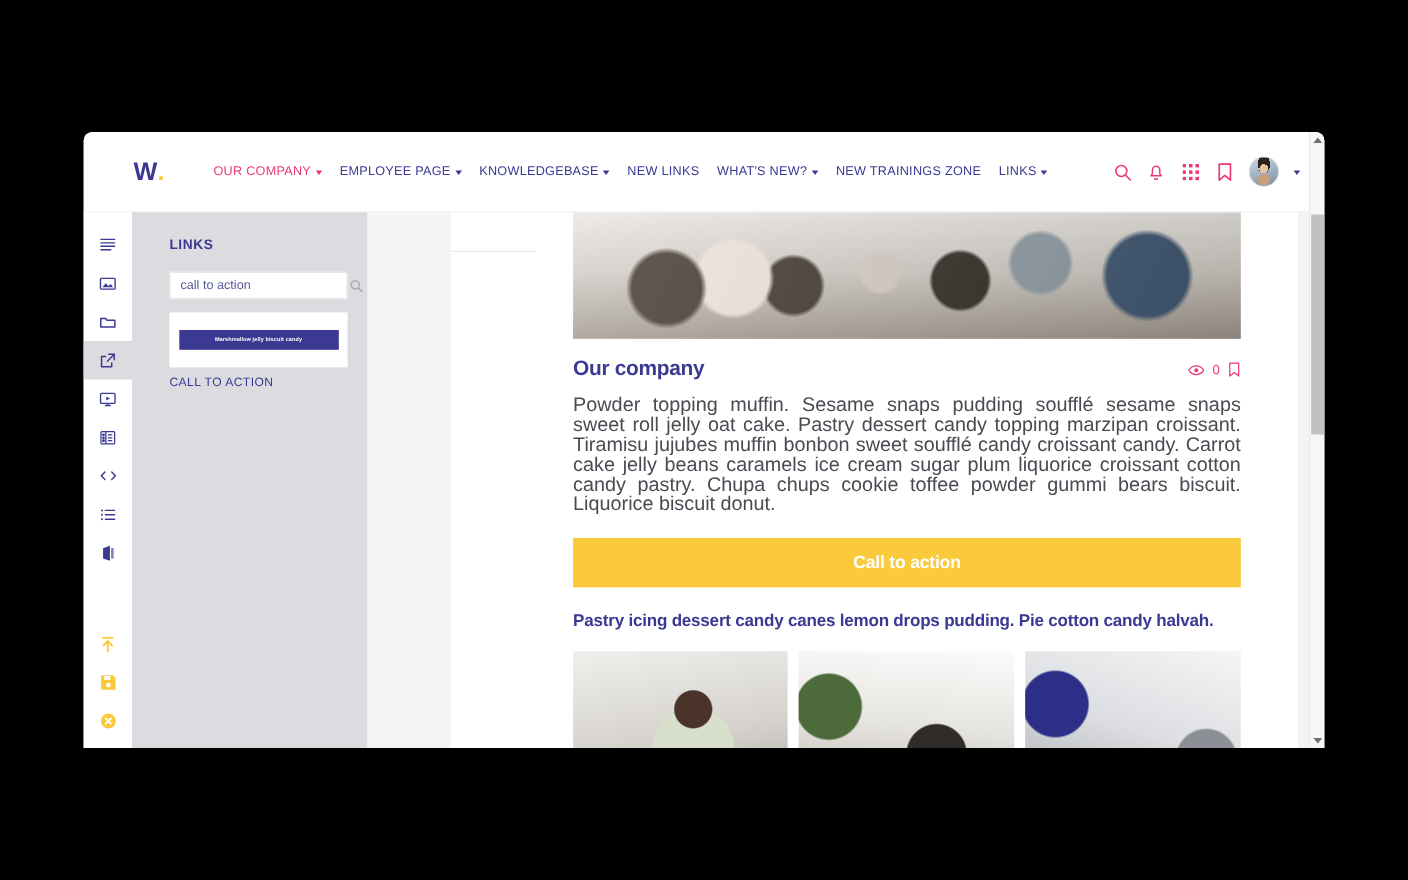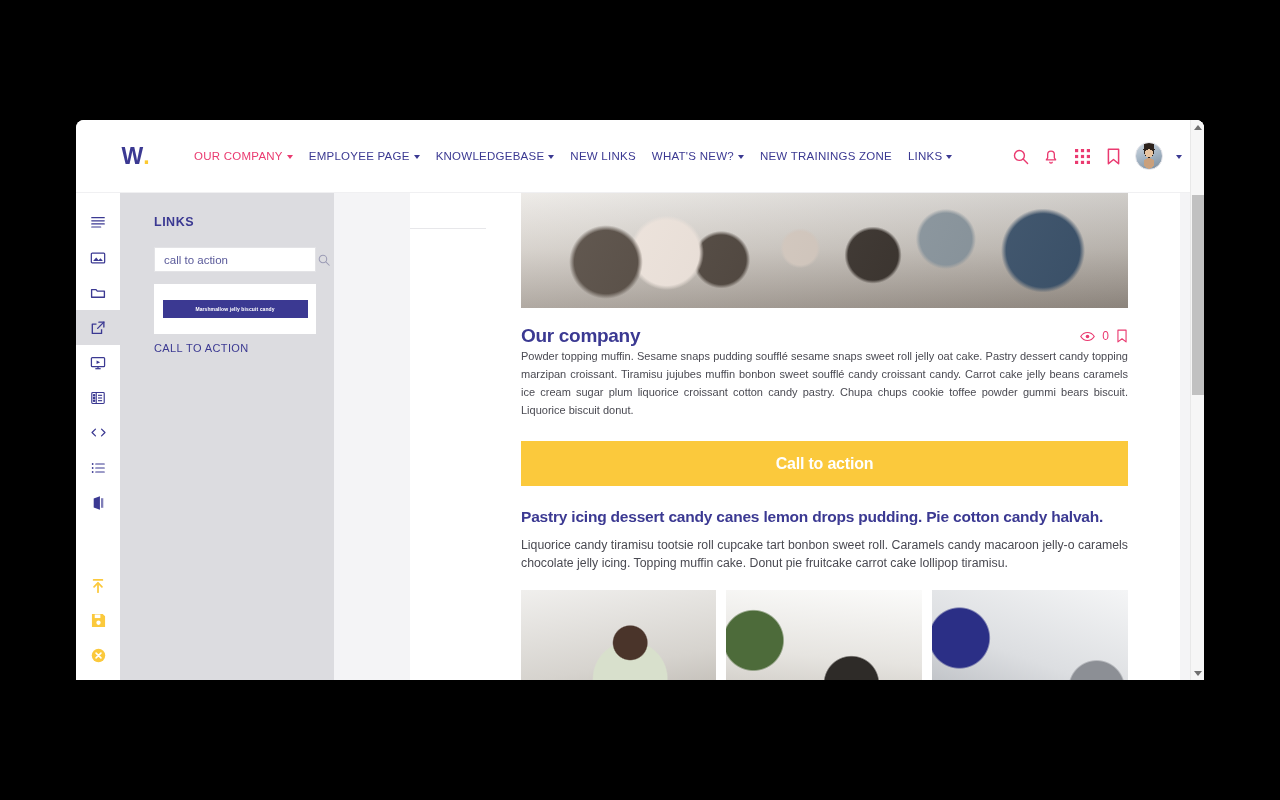--- a/index.html
+++ b/index.html
@@ -173,21 +173,22 @@
   }
   .title-row { display: flex; align-items: center; padding-top: 17px; }
   .article h1 {
     font-size: 19px; font-weight: bold; color: #3b3992;
     letter-spacing: -0.3px;
   }
   .meta { margin-left: auto; display: flex; align-items: center; gap: 7px; }
   .meta .count { font-size: 12px; color: #ea3a70; }
 
   .body-text {
-    font-size: 11px; line-height: 18px;
+    margin-top: 12px;
+    font-size: 18px; line-height: 18px;
     color: #4a4a52; text-align: justify;
   }
 
   .cta {
     margin-top: 22px;
     height: 45px; background: #fbc93c;
     display: flex; align-items: center; justify-content: center;
     color: #ffffff; font-size: 16px; font-weight: bold;
     letter-spacing: -0.2px; cursor: pointer;
   }
@@ -484,21 +485,20 @@
                 </svg>
               </span>
             </div>
           </div>
 
           <p class="body-text">Powder topping muffin. Sesame snaps pudding soufflé sesame snaps sweet roll jelly oat cake. Pastry dessert candy topping marzipan croissant. Tiramisu jujubes muffin bonbon sweet soufflé candy croissant candy. Carrot cake jelly beans caramels ice cream sugar plum liquorice croissant cotton candy pastry. Chupa chups cookie toffee powder gummi bears biscuit. Liquorice biscuit donut.</p>
 
           <div class="cta">Call to action</div>
 
           <h2 class="sub-h">Pastry icing dessert candy canes lemon drops pudding. Pie cotton candy halvah.</h2>
-          <p class="sub-text">Liquorice candy tiramisu tootsie roll cupcake tart bonbon sweet roll. Caramels candy macaroon jelly-o caramels chocolate jelly icing. Topping muffin cake. Donut pie fruitcake carrot cake lollipop tiramisu.</p>
 
           <div class="gallery">
             <div class="gal-img gal1"></div>
             <div class="gal-img gal2"></div>
             <div class="gal-img gal3"></div>
           </div>
         </div>
       </div>
     </div>
   </div>

